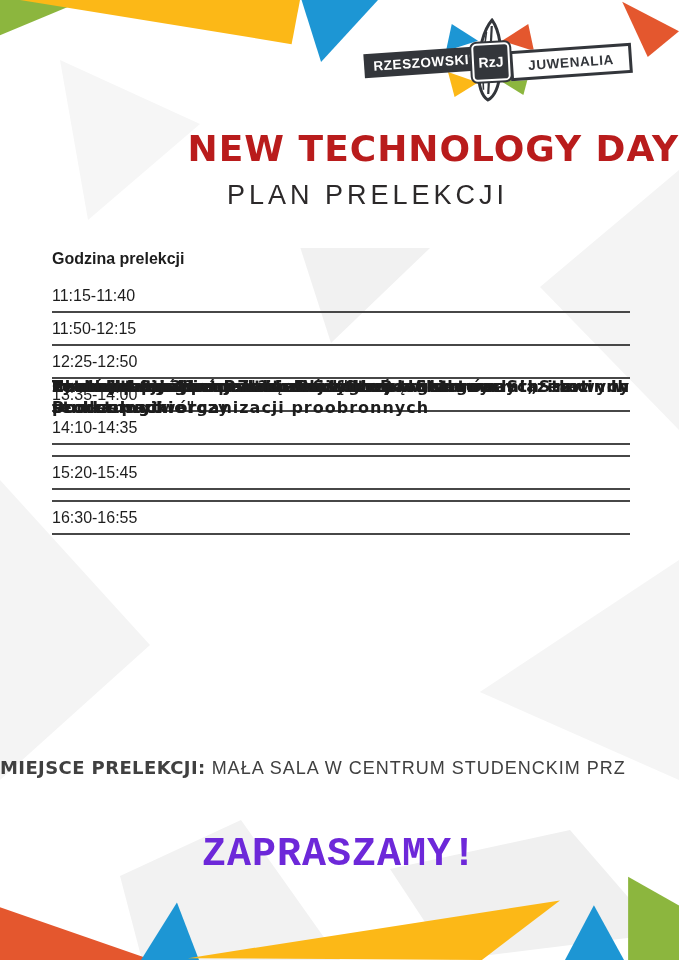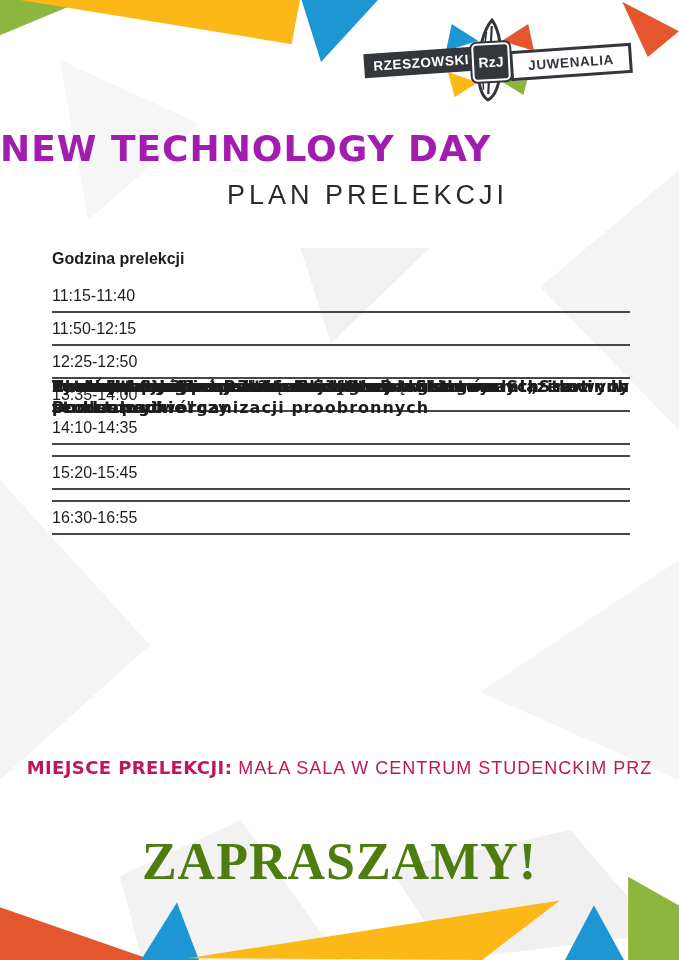--- a/index.html
+++ b/index.html
@@ -47,49 +47,49 @@
   .logo .banner.right{left:160px;top:29px;width:108px;background:#fff;color:var(--c-dark,#33363b);border:3px solid var(--c-dark,#33363b);padding:0 4px;}
   .logo .rzj{
     position:absolute;left:122px;top:25px;width:34px;height:34px;border-radius:5px;
     background:var(--c-dark,#33363b);border:2px solid #fff;box-shadow:0 0 0 2px var(--c-dark,#33363b);
     display:flex;align-items:center;justify-content:center;color:#fff;font-weight:bold;font-size:14px;
     transform:rotate(-3deg);
   }
 
   
   .title{
-    position:absolute;left:0;top:128px;width:100%;text-align:left;
+    position:absolute;left:0;top:128px;width:100%;text-align:right;
     font-family:"DejaVu Sans",sans-serif;font-weight:bold;font-size:36px;
-    letter-spacing:1px;color:#a21caf;
+    letter-spacing:1px;color:#b91c1c;
   }
   .subtitle{
     position:absolute;left:0;top:180px;width:100%;text-align:center;
     font-size:27px;letter-spacing:4px;color:#2c292a;font-weight:400;margin-left:28px;
   }
 
   
   .schedule{position:absolute;left:52px;top:248px;width:578px;}
   .srow{display:grid;grid-template-columns:170px 1fr;}
   .shead{font-weight:bold;font-size:17.5px;padding-bottom:11px;}
   .shead .cell.time{text-align:left;}
   .srow.data{border-bottom:2px solid #474747;padding:5px 0;}
   .cell{font-size:16px;line-height:21px;color:#1d1d1d;}
   .cell.time{text-align:left;padding-right:26px;}
   .cell.title{text-align:justify;}
 
   
   .venue{
-    position:absolute;left:0;top:757px;width:100%;text-align:center;
-    font-size:18px;color:#be185d;letter-spacing:1px;white-space:nowrap;
+    position:absolute;left:0;top:757px;width:100%;text-align:left;
+    font-size:18px;color:#404040;letter-spacing:1px;white-space:nowrap;
   }
   .venue .lbl{font-family:"DejaVu Sans",sans-serif;font-weight:bold;letter-spacing:0.4px;}
   .closing{
     position:absolute;left:0;top:832px;width:100%;text-align:center;
-    font-family:Liberation Serif, serif;font-weight:bold;font-size:52px;
-    letter-spacing:1px;color:#4d7c0f;
+    font-family:Liberation Mono, monospace;font-weight:bold;font-size:40px;
+    letter-spacing:1px;color:#6d28d9;
   }
 </style>
 </head>
 <body>
 
 <div class="poster">
 
   <div class="facet f1"></div>
   <div class="facet f2"></div>
   <div class="facet f3"></div>

